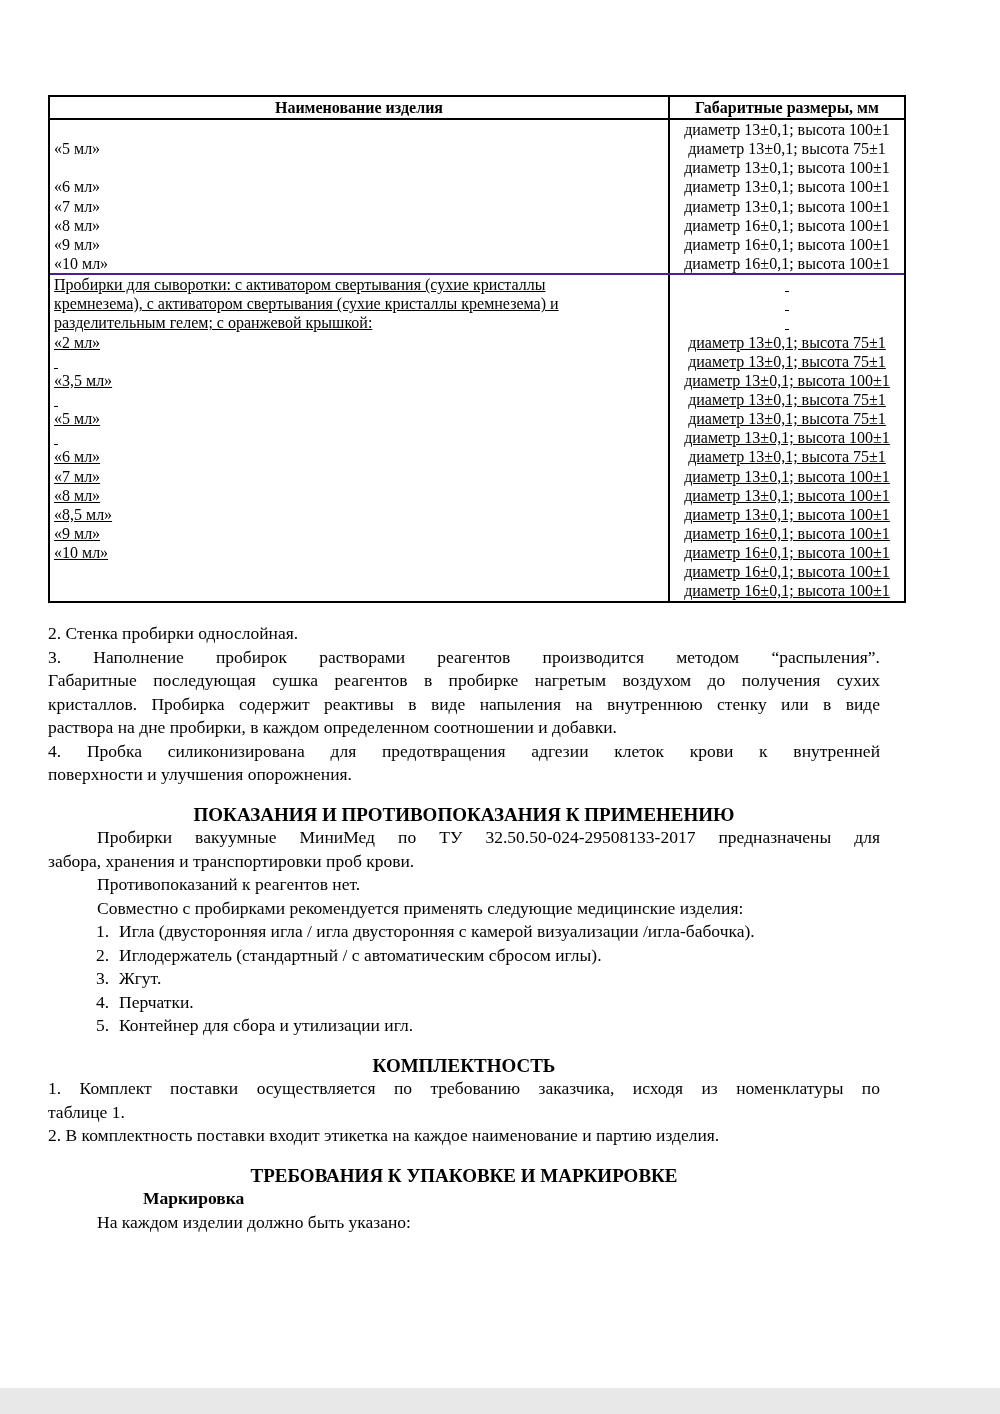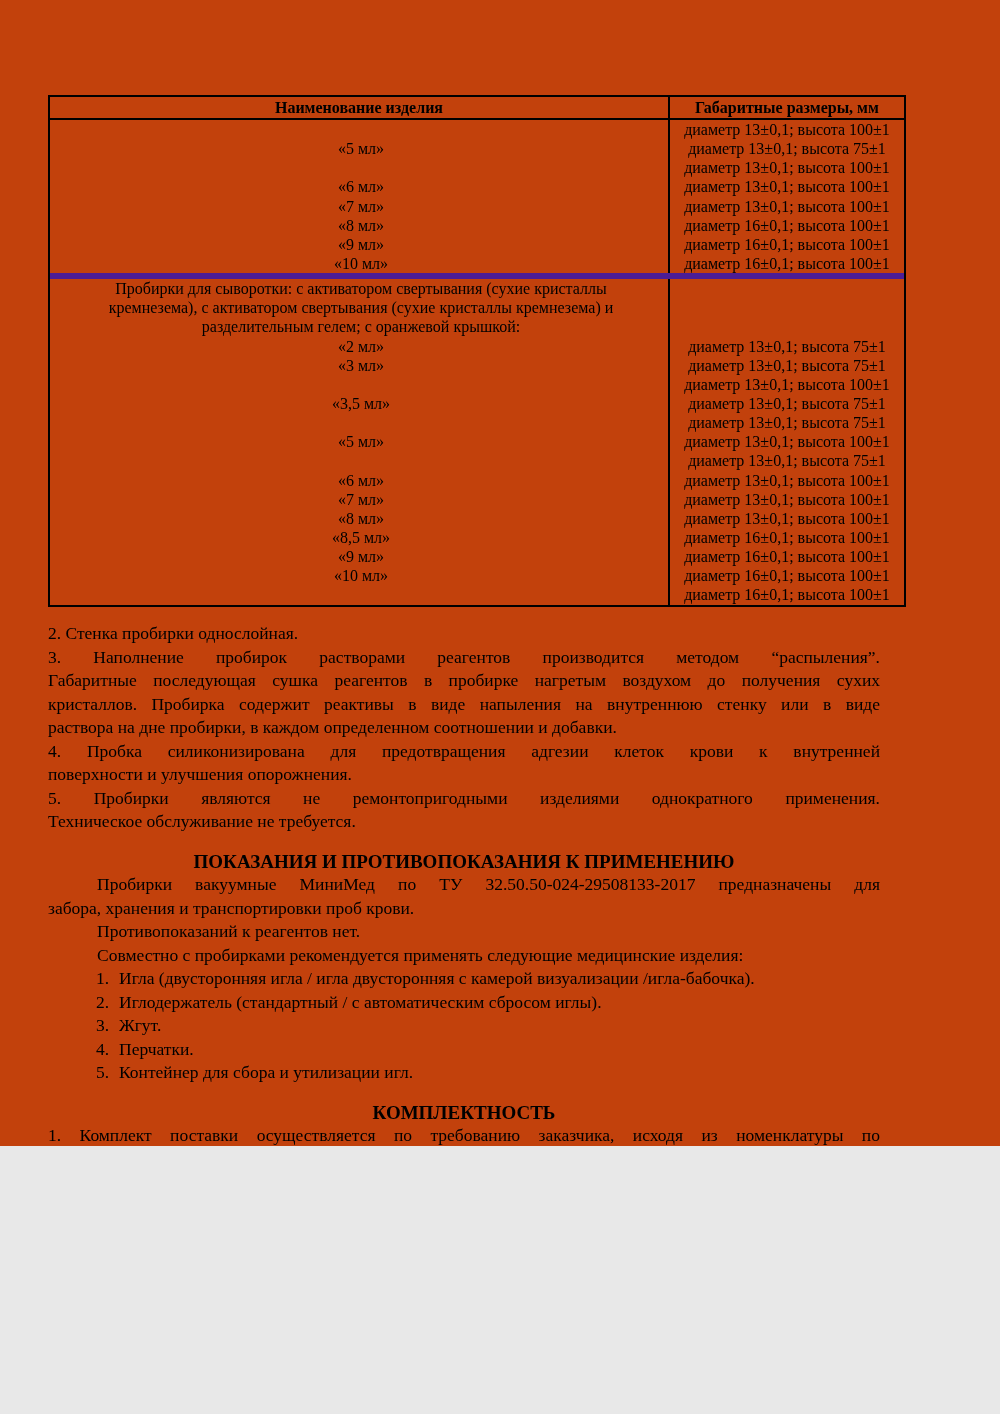--- a/index.html
+++ b/index.html
@@ -1,41 +1,41 @@
 <!DOCTYPE html>
 <html><head>
 <meta charset="utf-8">
 <style>
   html,body { margin:0; padding:0; background:#e8e8e8; }
   .page {
     position:relative;
-    width:1000px; height:1146px;
+    width:1000px; height:1388px;
     margin:0 auto;
-    background:#c2410c;
+    background:#ffffff;
     font-family:"Liberation Serif", serif;
     color:#000;
     overflow:hidden;
   }
 
   
   .tbl {
     position:absolute; left:48px; top:95px; width:858px;
     border:2px solid #000;
     box-sizing:border-box;
     font-size:16px;
   }
   .thead { display:flex; border-bottom:2px solid #000; font-weight:bold; }
   .th { height:21px; line-height:21px; text-align:center; box-sizing:border-box; }
   .thl { width:620px; border-right:2px solid #000; }
   .thr { flex:1; }
   .tsec { display:flex; }
-  .tsec.sec2 { border-top:6px solid #4c1d95; }
+  .tsec.sec2 { border-top:2px solid #4c1d95;text-decoration:underline; }
   .cl { width:620px; box-sizing:border-box; border-right:2px solid #000; padding-left:4px; }
   .cr { flex:1; }
-  .ln { height:19.15px; line-height:19.15px; white-space:nowrap; overflow:visible;text-align:center; }
+  .ln { height:19.15px; line-height:19.15px; white-space:nowrap; overflow:visible; }
   .cr .ln { text-align:center; }
 
   
   .bodytext {
     position:absolute; left:48px; top:601px; width:832px;
     font-size:17.5px; line-height:23.5px;
   }
   .para { margin:0; }
   .para.first { margin-top:21px; }
   .tline { text-align:justify; text-align-last:justify; text-justify:inter-word; }
@@ -81,21 +81,20 @@
           <div class="ln">диаметр 16±0,1; высота 100±1</div>
           <div class="ln">диаметр 16±0,1; высота 100±1</div>
         </div>
       </div>
     <div class="tsec sec2">
         <div class="cl">
           <div class="ln">Пробирки для сыворотки: с активатором свертывания (сухие кристаллы</div>
           <div class="ln">кремнезема), с активатором свертывания (сухие кристаллы кремнезема) и</div>
           <div class="ln">разделительным гелем; с оранжевой крышкой:</div>
           <div class="ln">«2 мл»</div>
-          <div class="ln">«3 мл»</div>
           <div class="ln">&nbsp;</div>
           <div class="ln">«3,5 мл»</div>
           <div class="ln">&nbsp;</div>
           <div class="ln">«5 мл»</div>
           <div class="ln">&nbsp;</div>
           <div class="ln">«6 мл»</div>
           <div class="ln">«7 мл»</div>
           <div class="ln">«8 мл»</div>
           <div class="ln">«8,5 мл»</div>
           <div class="ln">«9 мл»</div>
@@ -131,24 +130,20 @@
     <div class="para">
         <div class="tline">3. Наполнение пробирок растворами реагентов производится методом “распыления”.</div>
         <div class="tline">Габаритные последующая сушка реагентов в пробирке нагретым воздухом до получения сухих</div>
         <div class="tline">кристаллов. Пробирка содержит реактивы в виде напыления на внутреннюю стенку или в виде</div>
         <div class="tline">раствора на дне пробирки, в каждом определенном соотношении и добавки.</div>
       </div>
     <div class="para">
         <div class="tline">4. Пробка силиконизирована для предотвращения адгезии клеток крови к внутренней</div>
         <div class="tline">поверхности и улучшения опорожнения.</div>
       </div>
-    <div class="para">
-        <div class="tline">5. Пробирки являются не ремонтопригодными изделиями однократного применения.</div>
-        <div class="tline">Техническое обслуживание не требуется.</div>
-      </div>
 
     <div class="heading">ПОКАЗАНИЯ И ПРОТИВОПОКАЗАНИЯ К ПРИМЕНЕНИЮ</div>
     <div class="para ind-first">
         <div class="tline">Пробирки вакуумные МиниМед по ТУ 32.50.50-024-29508133-2017 предназначены для</div>
         <div class="tline">забора, хранения и транспортировки проб крови.</div>
       </div>
     <div class="para ind-first">
         <div class="tline">Противопоказаний к реагентов нет.</div>
       </div>
     <div class="para ind-first">
@@ -174,20 +169,23 @@
     <div class="litem">
       <span class="lnum">5.</span>
       <span class="ltext">Контейнер для сбора и утилизации игл.</span>
     </div>
 
     <div class="heading">КОМПЛЕКТНОСТЬ</div>
     <div class="para">
         <div class="tline">1. Комплект поставки осуществляется по требованию заказчика, исходя из номенклатуры по</div>
         <div class="tline">таблице 1.</div>
       </div>
+    <div class="para">
+        <div class="tline">2. В комплектность поставки входит этикетка на каждое наименование и партию изделия.</div>
+      </div>
 
     <div class="heading">ТРЕБОВАНИЯ К УПАКОВКЕ И МАРКИРОВКЕ</div>
     <div class="para subhead">Маркировка</div>
     <div class="para ind-first">
         <div class="tline">На каждом изделии должно быть указано:</div>
       </div>
 
   </div>
 </div>
 

